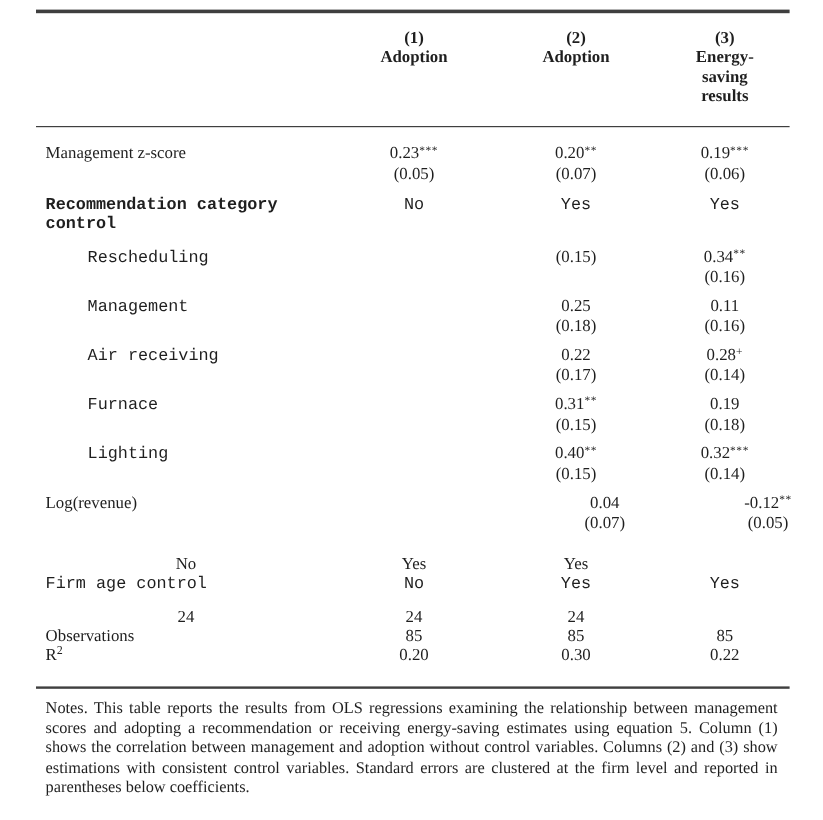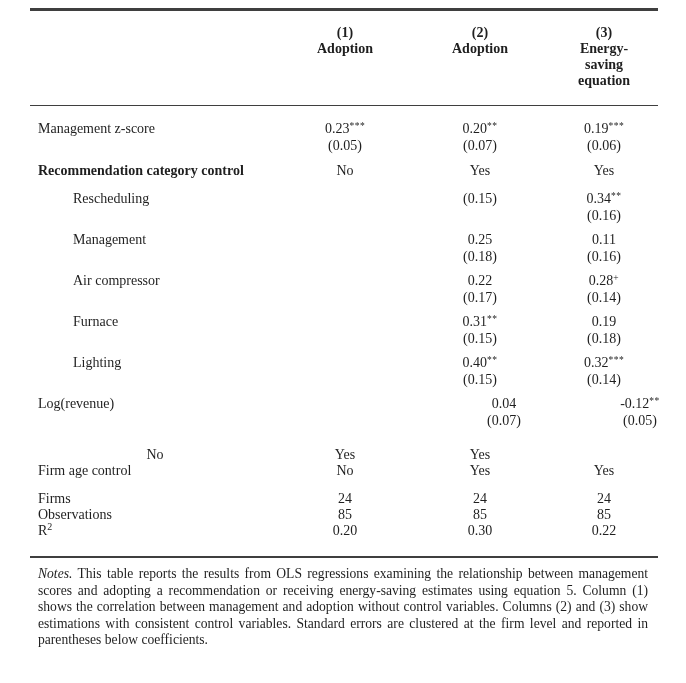--- a/index.html
+++ b/index.html
@@ -21,32 +21,32 @@
   .rule-top    { height: 2.5px; background: #3f3f3f; }
   .rule-mid    { height: 1.6px; background: #3f3f3f; }
   .rule-bottom { height: 2.2px; background: #3f3f3f; }
 
   .grid {
     display: grid;
     grid-template-columns: 250px 130px 140px 108px;
     align-items: start;
   }
   .cl { text-align: left; padding-left: 8px; line-height: 16px; }
-  .cl.indent { padding-left: 43px; }
+  .cl.indent { padding-left: 43px; font-family: Liberation Mono, monospace; }
   .cl.bold { font-weight: 700; }
   .cv { text-align: center; line-height: 16px; }
 
   .thead { padding: 14px 0 16px 0; }
   .thead .cv { font-weight: 700; }
 
   .tbody { padding: 15px 0 16px 0; }
 
   .row2 { margin-bottom: 8px; }
   .mb9  { margin-bottom: 9px  !important; }
-  .mb12 { margin-bottom: 12px !important; }
+  .mb12 { margin-bottom: 12px !important; font-family: Liberation Mono, monospace; }
   .mb18 { margin-bottom: 18px !important; gap: 12px; }
   .mb0  { margin-bottom: 0 !important; }
 
   .mark {
     font-size: 9.5px;
     position: relative;
     top: -4.5px;
     letter-spacing: 0.5px;
   }
   .lblsup {
@@ -58,21 +58,21 @@
   .notes {
     margin-top: 8px;
     padding: 0 10px 0 8px;
     font-size: 13.6px;
     line-height: 16.5px;
   }
   .notes-p {
     margin: 0;
     text-align: justify;
   }
-  .it { font-style: italic; }
+  .it { }
   .sig-line {
     padding-left: 74px;
     margin-top: 0.5px;
   }
   .sig-line .mark { top: -4px; }
 </style>
 </head>
 <body>
 
 <div class="sheet">
@@ -91,21 +91,21 @@
       <div class="cv">
         <div>(2)</div>
         <div>Adoption</div>
         <div></div>
         <div></div>
       </div>
       <div class="cv">
         <div>(3)</div>
         <div>Energy-</div>
         <div>saving</div>
-        <div>equation</div>
+        <div>results</div>
       </div>
     </div>
 
     <div class="rule-mid"></div>
 
     <div class="tbody">
 
       <div class="grid row2 mb9">
         <div class="cl">Management z-score</div>
         <div class="cv">
@@ -148,21 +148,21 @@
           <div><span>0.25</span><span class="mark"></span></div>
           <div>(0.18)</div>
         </div>
         <div class="cv">
           <div><span>0.11</span><span class="mark"></span></div>
           <div>(0.16)</div>
         </div>
       </div>
 
       <div class="grid row2">
-        <div class="cl indent">Air compressor</div>
+        <div class="cl indent">Air receiving</div>
         <div class="cv"></div>
         <div class="cv">
           <div><span>0.22</span><span class="mark"></span></div>
           <div>(0.17)</div>
         </div>
         <div class="cv">
           <div><span>0.28</span><span class="mark">+</span></div>
           <div>(0.14)</div>
         </div>
       </div>
@@ -213,21 +213,20 @@
       </div>
 
       <div class="grid mb12">
         <div class="cl">Firm age control</div>
         <div class="cv">No</div>
         <div class="cv">Yes</div>
         <div class="cv">Yes</div>
       </div>
 
       <div class="grid mb0">
-        <div class="cl">Firms</div>
         <div class="cv">24</div>
         <div class="cv">24</div>
         <div class="cv">24</div>
       </div>
 
       <div class="grid mb0">
         <div class="cl">Observations</div>
         <div class="cv">85</div>
         <div class="cv">85</div>
         <div class="cv">85</div>

